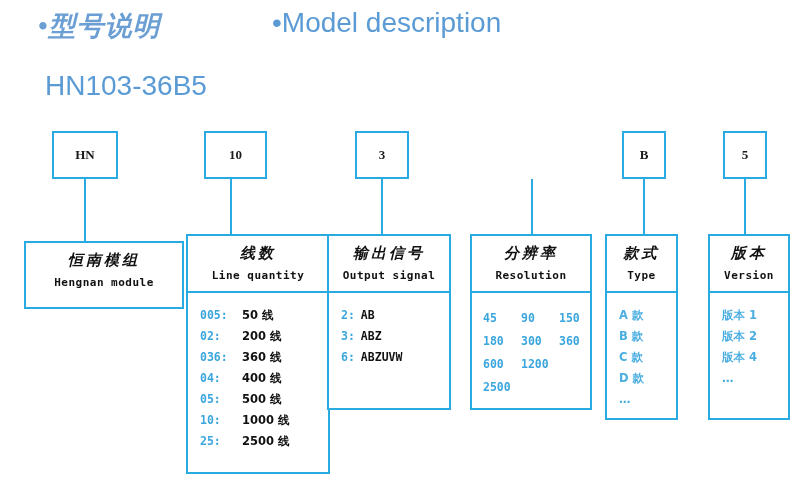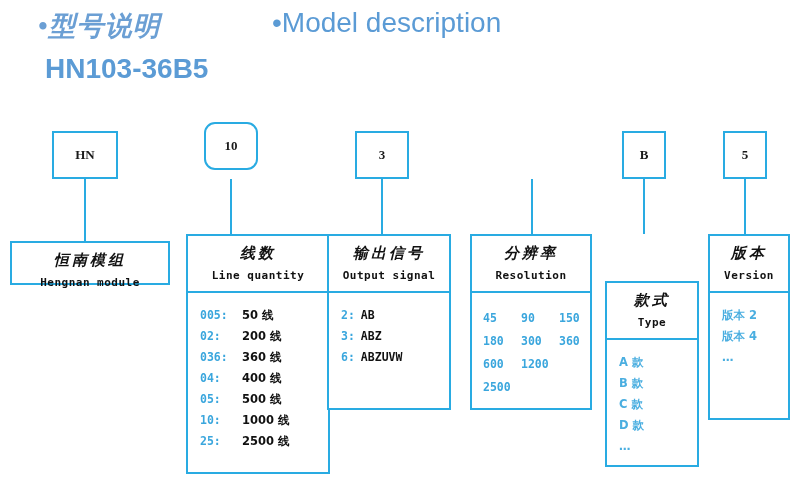--- a/index.html
+++ b/index.html
@@ -35,24 +35,24 @@
   .title-en {
     position: absolute;
     left: 272px; top: 7px;
     font-family: "Liberation Sans", sans-serif;
     font-size: 28px;
     color: #5b9bd5;
     white-space: nowrap;
   }
   .model-code {
     position: absolute;
-    left: 45px; top: 53px;
+    left: 45px; top: 70px;
     font-family: "Liberation Sans", sans-serif;
     font-size: 28px;
-    font-weight: bold;
+    font-weight: normal;
     color: #5b9bd5;
     letter-spacing: 0px;
     white-space: nowrap;
   }
 
   
   .diagram {
     position: absolute;
     left: 0; top: 0;
     width: 800px; height: 484px;
@@ -169,33 +169,33 @@
 
 <div class="header">
   <div class="title-cn"><span>•</span><span>型号说明</span></div>
   <div class="title-en"><span>•</span><span>Model description</span></div>
   <div class="model-code">HN103-36B5</div>
 </div>
 
 <div class="diagram">
 
   <div class="code-box" style="left:52px; top:131px; width:66px; height:48px;">HN</div>
-  <div class="code-box" style="left:204px; top:122px; width:54px; height:48px;border-radius:11px;">10</div>
+  <div class="code-box" style="left:204px; top:131px; width:63px; height:48px;">10</div>
   <div class="code-box" style="left:355px; top:131px; width:54px; height:48px;">3</div>
   <div class="code-box" style="left:622px; top:131px; width:44px; height:48px;">B</div>
   <div class="code-box" style="left:723px; top:131px; width:44px; height:48px;">5</div>
 
   <div class="stem" style="left:84px;  top:179px; height:62px;"></div>
   <div class="stem" style="left:230px; top:179px; height:55px;"></div>
   <div class="stem" style="left:381px; top:179px; height:55px;"></div>
   <div class="stem" style="left:531px; top:179px; height:55px;"></div>
   <div class="stem" style="left:643px; top:179px; height:55px;"></div>
   <div class="stem" style="left:744px; top:179px; height:55px;"></div>
 
-  <div class="panel" style="left:10px; top:241px; width:160px; height:44px;">
+  <div class="panel" style="left:24px; top:241px; width:160px; height:68px;">
     <div class="panel-head">
       <div class="head-cn cjk">恒南模组</div>
       <div class="head-en">Hengnan module</div>
     </div>
   </div>
 
   <div class="panel" style="left:186px; top:234px; width:144px; height:240px;">
     <div class="panel-head with-rule">
       <div class="head-cn cjk">线数</div>
       <div class="head-en">Line quantity</div>
@@ -267,21 +267,21 @@
       </div>
       <div class="res-row">
         <span class="res-cell">600</span><span class="res-cell">1200</span>
       </div>
       <div class="res-row">
         <span class="res-cell">2500</span>
       </div>
     </div>
   </div>
 
-  <div class="panel" style="left:605px; top:234px; width:94px; height:186px;margin-top:47px;">
+  <div class="panel" style="left:605px; top:234px; width:73px; height:186px;">
     <div class="panel-head with-rule">
       <div class="head-cn cjk">款式</div>
       <div class="head-en">Type</div>
     </div>
     <div class="opt-list">
       <div class="opt-row blue">
           <span class="opt-code cjk">A 款</span>
         </div>
       <div class="opt-row blue">
           <span class="opt-code cjk">B 款</span>
@@ -298,20 +298,23 @@
     </div>
   </div>
 
   <div class="panel" style="left:708px; top:234px; width:82px; height:186px;">
     <div class="panel-head with-rule">
       <div class="head-cn cjk">版本</div>
       <div class="head-en">Version</div>
     </div>
     <div class="opt-list">
       <div class="opt-row blue">
+          <span class="opt-code cjk">版本 1</span>
+        </div>
+      <div class="opt-row blue">
           <span class="opt-code cjk">版本 2</span>
         </div>
       <div class="opt-row blue">
           <span class="opt-code cjk">版本 4</span>
         </div>
       <div class="opt-row blue">
           <span class="opt-code cjk">…</span>
         </div>
     </div>
   </div>

